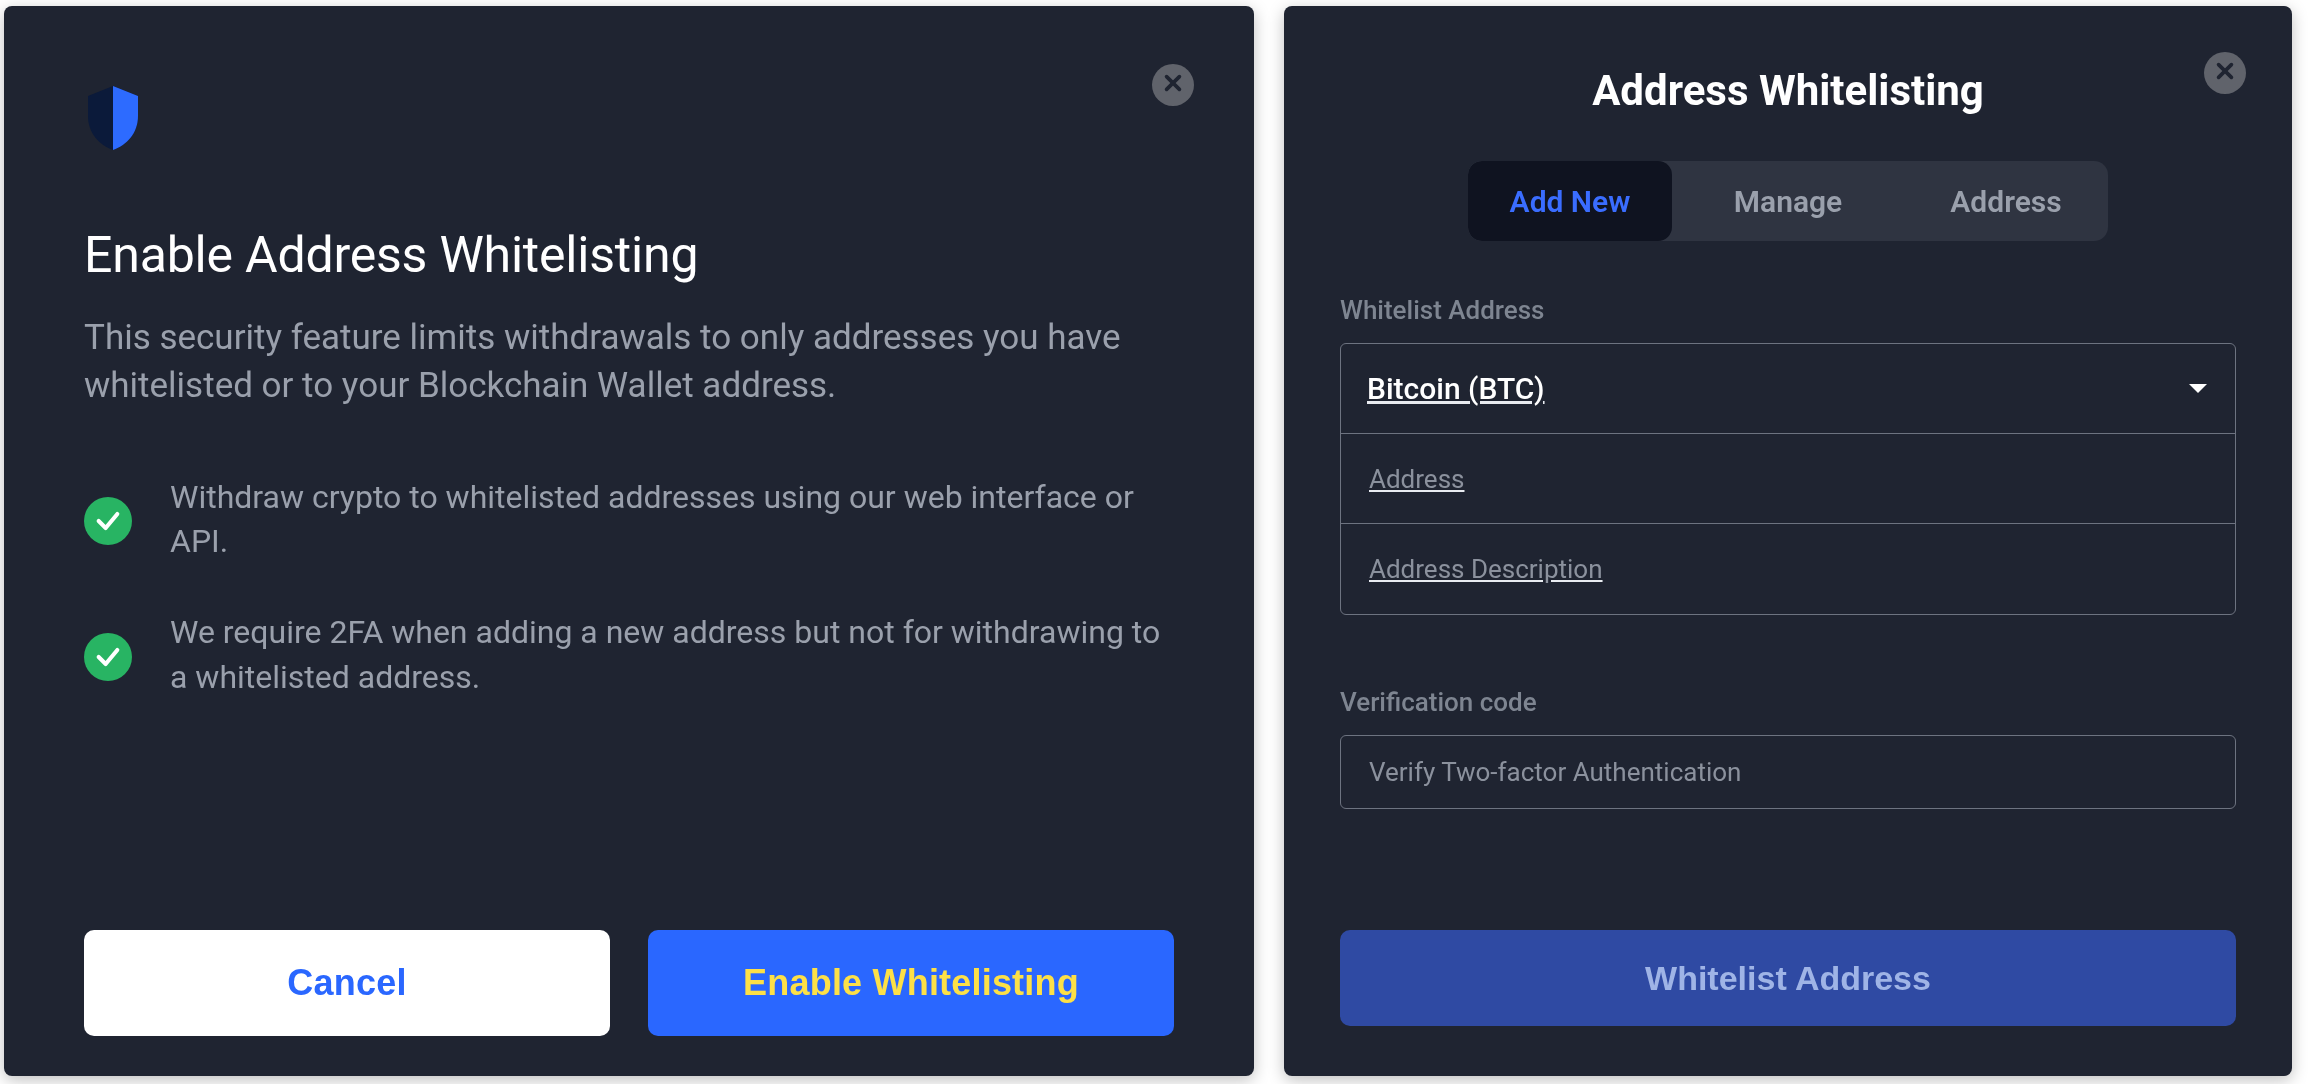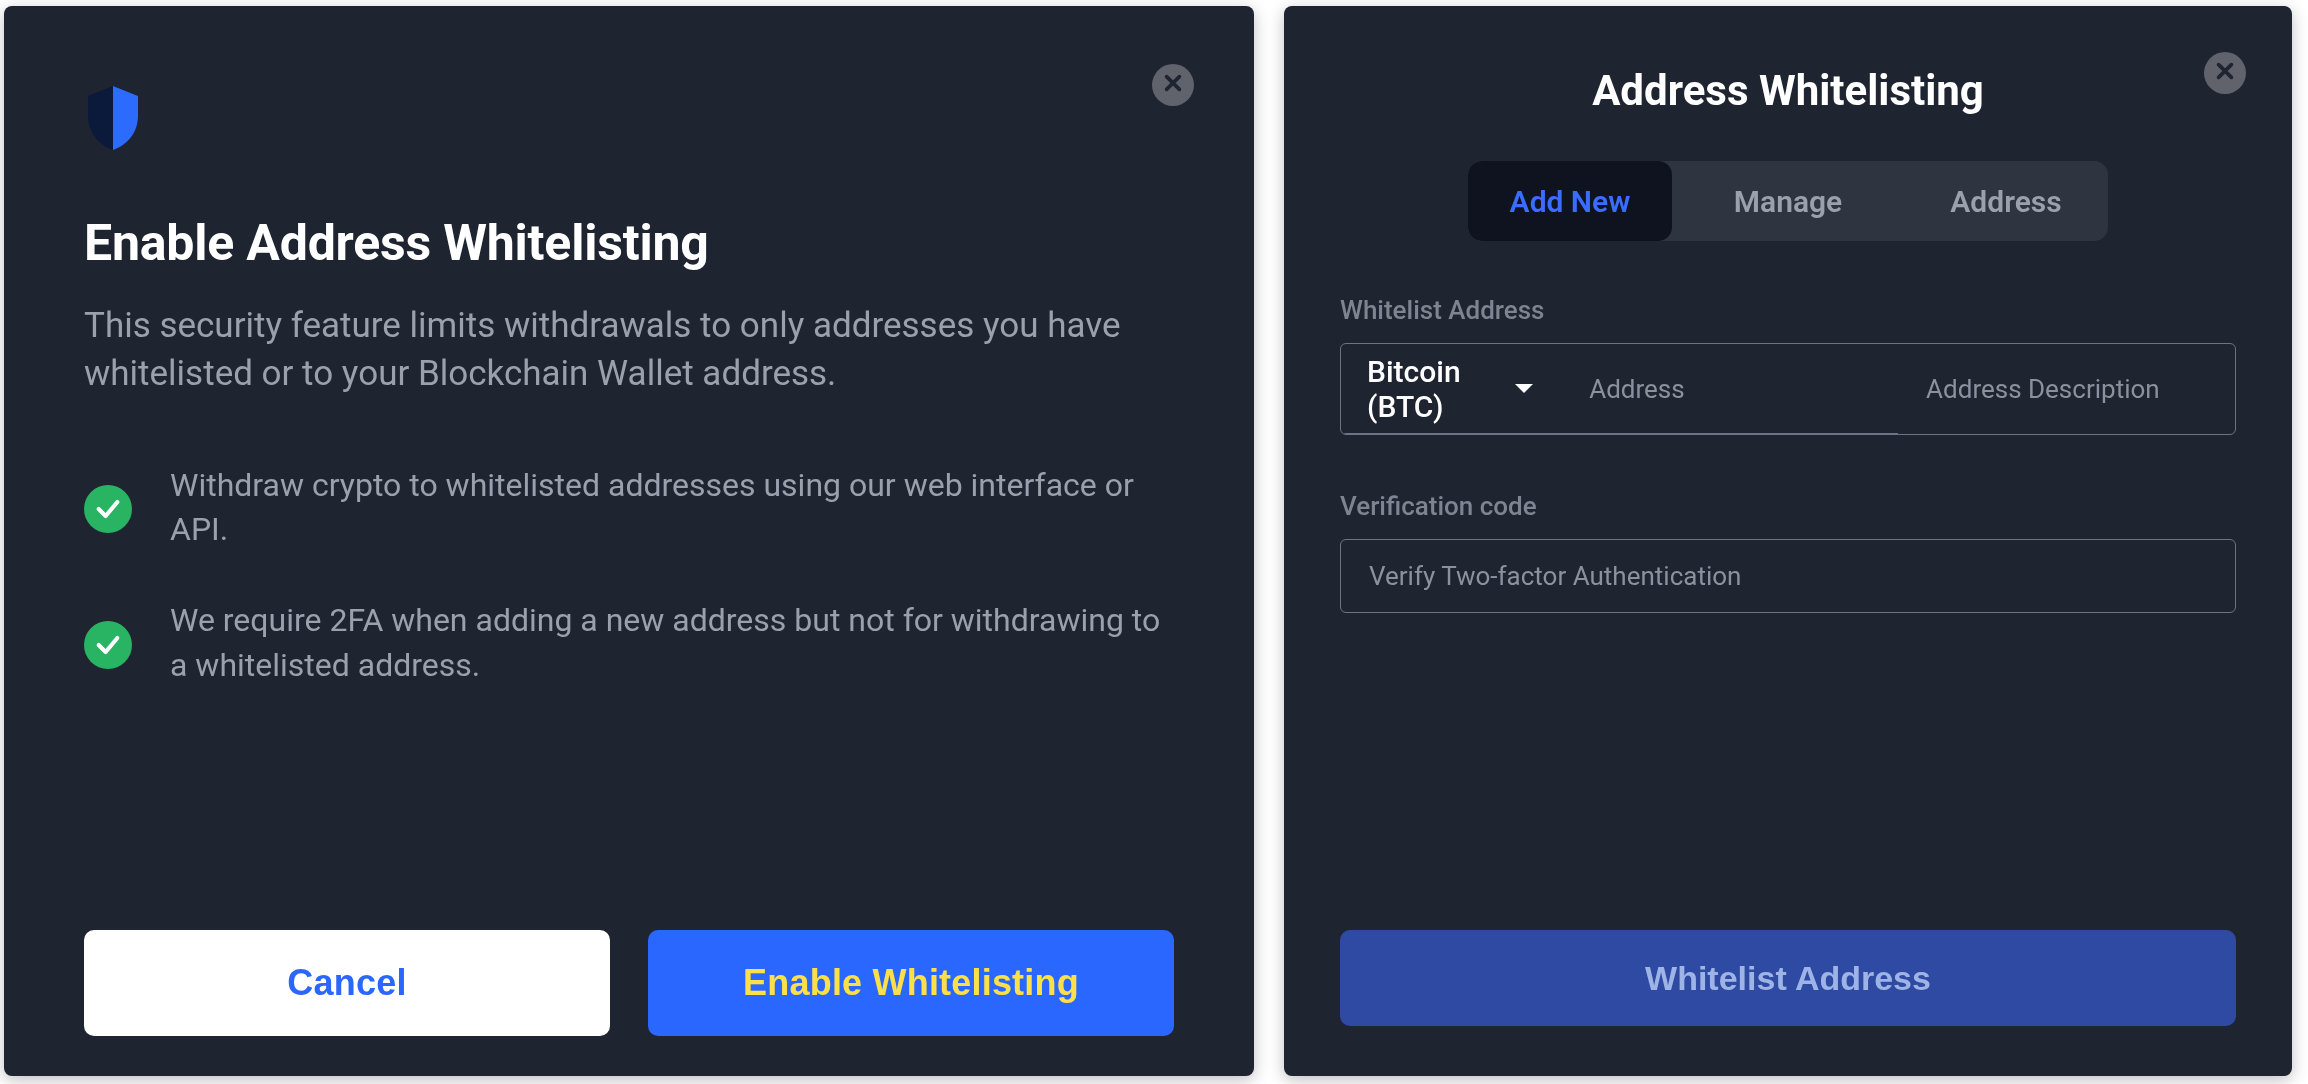--- a/index.html
+++ b/index.html
@@ -73,22 +73,22 @@
     background: var(--chip-grey);
     display: flex;
     align-items: center;
     justify-content: center;
     cursor: pointer;
   }
   .close-btn svg { width: 22px; height: 22px; }
 
   .title-lg {
     font-size: 50px;
-    font-weight: 700;
-    margin: 4px 0 30px 0;
+    font-weight: 400;
+    margin: 16px 0 30px 0;
     color: #ffffff;
     letter-spacing: -0.2px;
   }
 
   .subtitle {
     font-size: 35px;
     line-height: 1.38;
     color: var(--muted);
     margin: 0 0 64px 0;
     max-width: 1060px;
@@ -204,22 +204,23 @@
     font-weight: 500;
     margin-bottom: 18px;
     display: block;
   }
 
   .field-stack {
     border: 1px solid var(--border);
     border-radius: 6px;
     overflow: hidden;
     display: flex;
-    flex-direction: row;
-    margin-bottom: 56px;
+    flex-direction: column;
+    margin-bottom: 72px;
+    text-decoration: underline;
   }
   .stack-row {
     border-bottom: 1px solid var(--border);
     height: 90px;
     display: flex;
     align-items: center;
     padding: 0 26px;
     position: relative;
   }
   .stack-row:last-child { border-bottom: none; }

